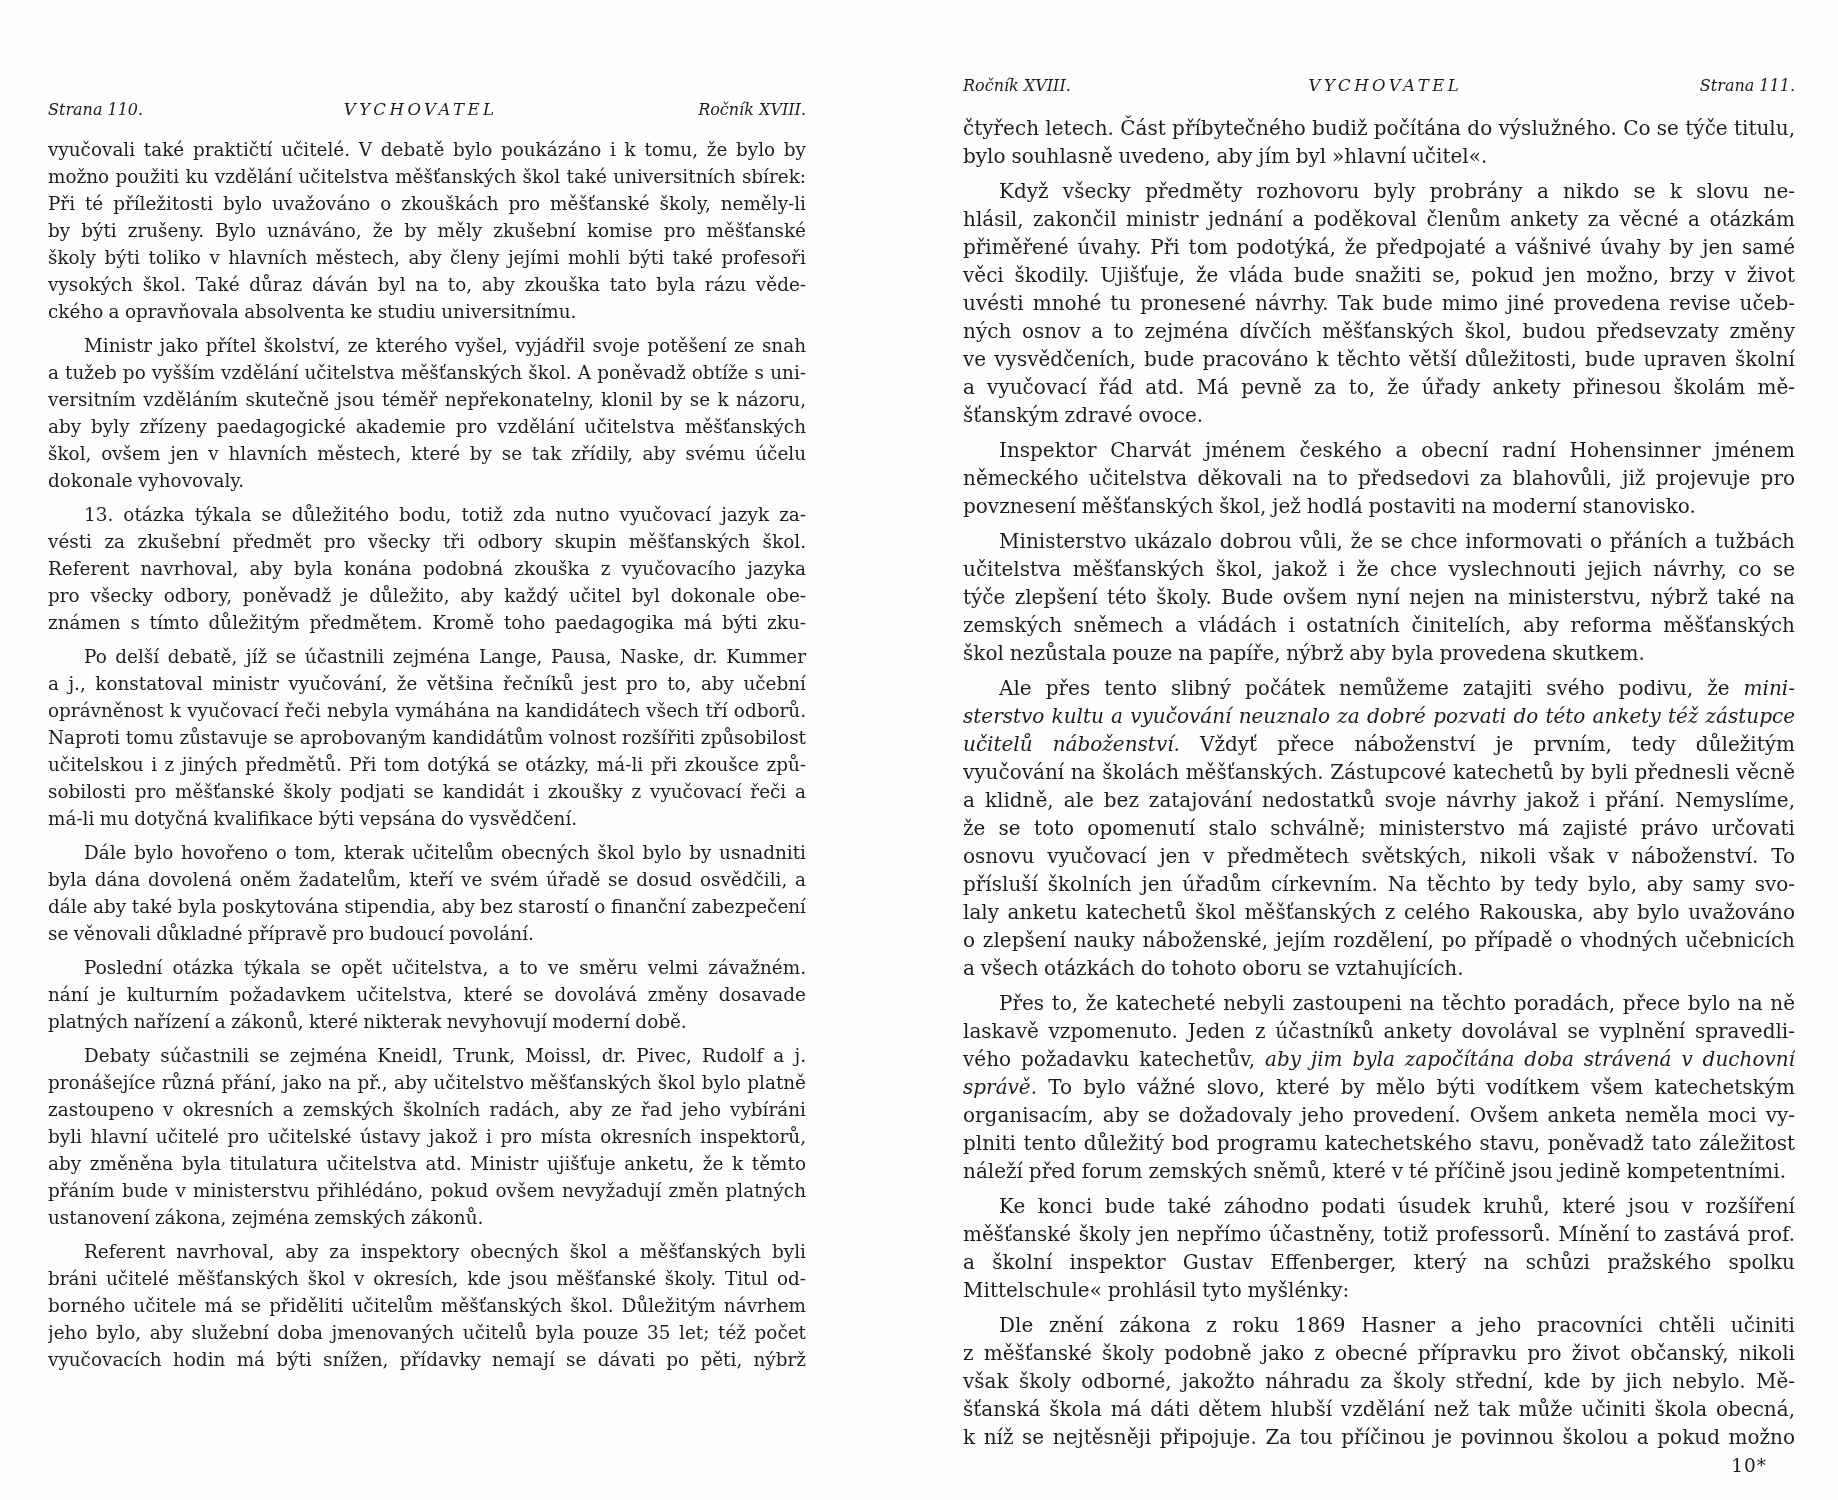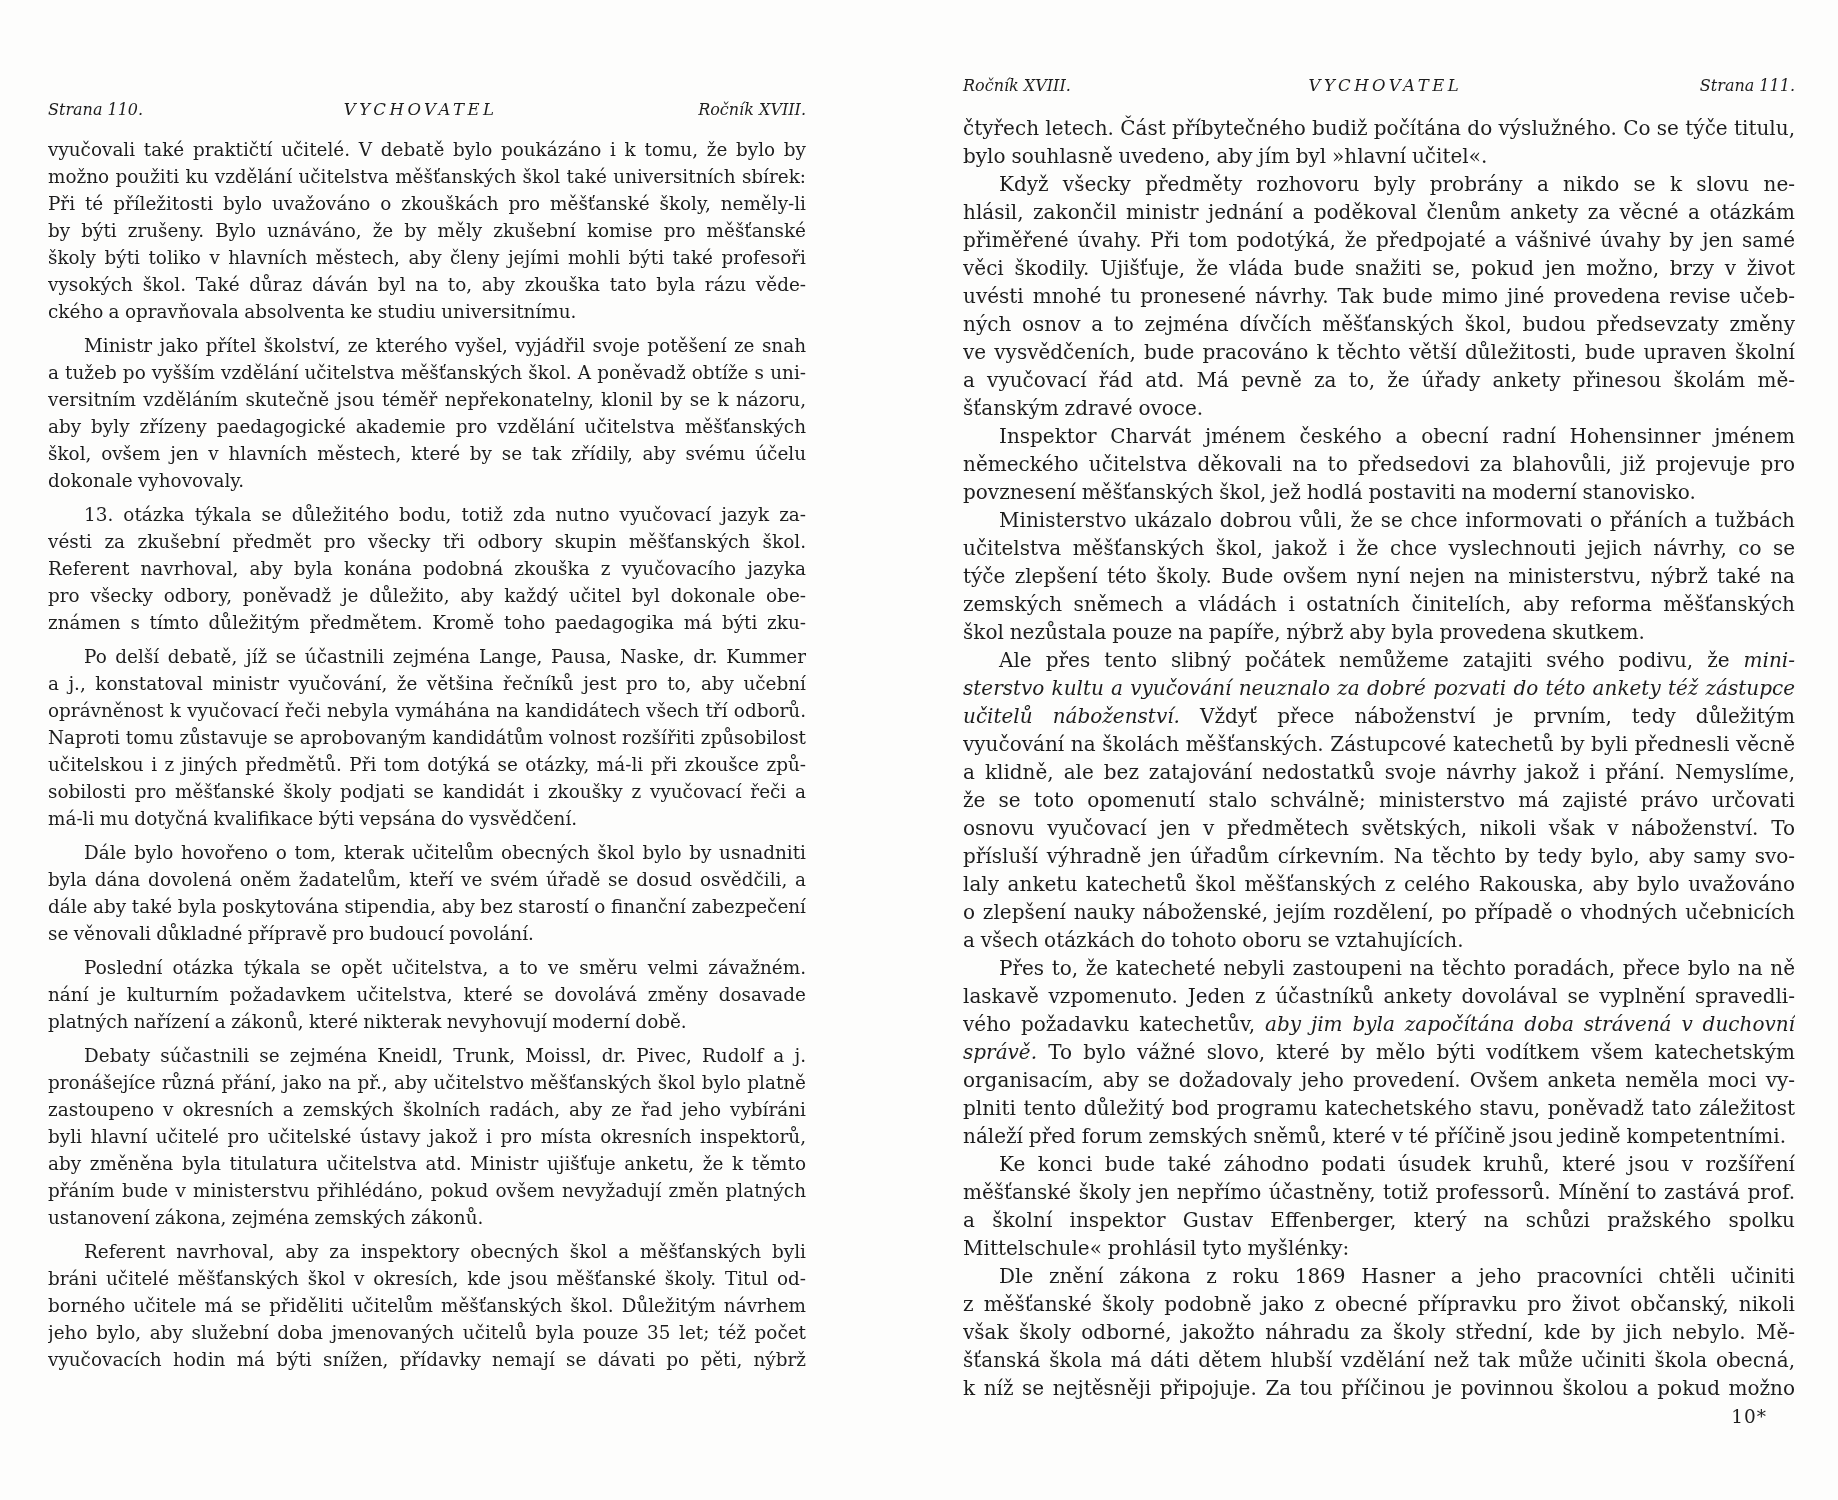--- a/index.html
+++ b/index.html
@@ -25,21 +25,21 @@
     white-space: nowrap;
     font-style: italic;
   }
   .hdr .ttl { font-size: 16.5px; letter-spacing: 3.5px; }
 
   .page-l .pbody { margin-top: 17px; }
   .page-r .pbody { margin-top: 19px; }
 
   .para { margin: 0; }
   .page-l .para + .para { margin-top: 7px; }
-  .page-r .para + .para { }
+  .page-r .para + .para { margin-top: 7px; }
 
   .line {
     height: 27px;
     line-height: 27px;
     font-size: 18.4px;
     text-align: justify;
     text-align-last: justify;
     overflow: hidden;
     word-spacing: -0.5px;
   }
@@ -166,21 +166,21 @@
           <div class="line last">škol nezůstala pouze na papíře, nýbrž aby byla provedena skutkem.</div>
         </div>
         <div class="para">
           <div class="line first"><span>Ale přes tento slibný počátek nemůžeme zatajiti svého podivu, že </span><span class="it">mini-</span></div>
           <div class="line"><span class="it">sterstvo kultu a vyučování neuznalo za dobré pozvati do této ankety též zástupce</span></div>
           <div class="line"><span class="it">učitelů náboženství.</span><span> Vždyť přece náboženství je prvním, tedy důležitým předmětem</span></div>
           <div class="line">vyučování na školách měšťanských. Zástupcové katechetů by byli přednesli věcně</div>
           <div class="line">a klidně, ale bez zatajování nedostatků svoje návrhy jakož i přání. Nemyslíme,</div>
           <div class="line">že se toto opomenutí stalo schválně; ministerstvo má zajisté právo určovati</div>
           <div class="line">osnovu vyučovací jen v předmětech světských, nikoli však v náboženství. To</div>
-          <div class="line">přísluší výhradně jen úřadům církevním. Na těchto by tedy bylo, aby samy svo-</div>
+          <div class="line">přísluší školních jen úřadům církevním. Na těchto by tedy bylo, aby samy svo-</div>
           <div class="line">laly anketu katechetů škol měšťanských z celého Rakouska, aby bylo uvažováno</div>
           <div class="line">o zlepšení nauky náboženské, jejím rozdělení, po případě o vhodných učebnicích</div>
           <div class="line last">a všech otázkách do tohoto oboru se vztahujících.</div>
         </div>
         <div class="para">
           <div class="line first">Přes to, že katecheté nebyli zastoupeni na těchto poradách, přece bylo na ně</div>
           <div class="line">laskavě vzpomenuto. Jeden z účastníků ankety dovolával se vyplnění spravedli-</div>
           <div class="line"><span>vého požadavku katechetův, </span><span class="it">aby jim byla započítána doba strávená v duchovní</span></div>
           <div class="line"><span class="it">správě.</span><span> To bylo vážné slovo, které by mělo býti vodítkem všem katechetským</span></div>
           <div class="line">organisacím, aby se dožadovaly jeho provedení. Ovšem anketa neměla moci vy-</div>

